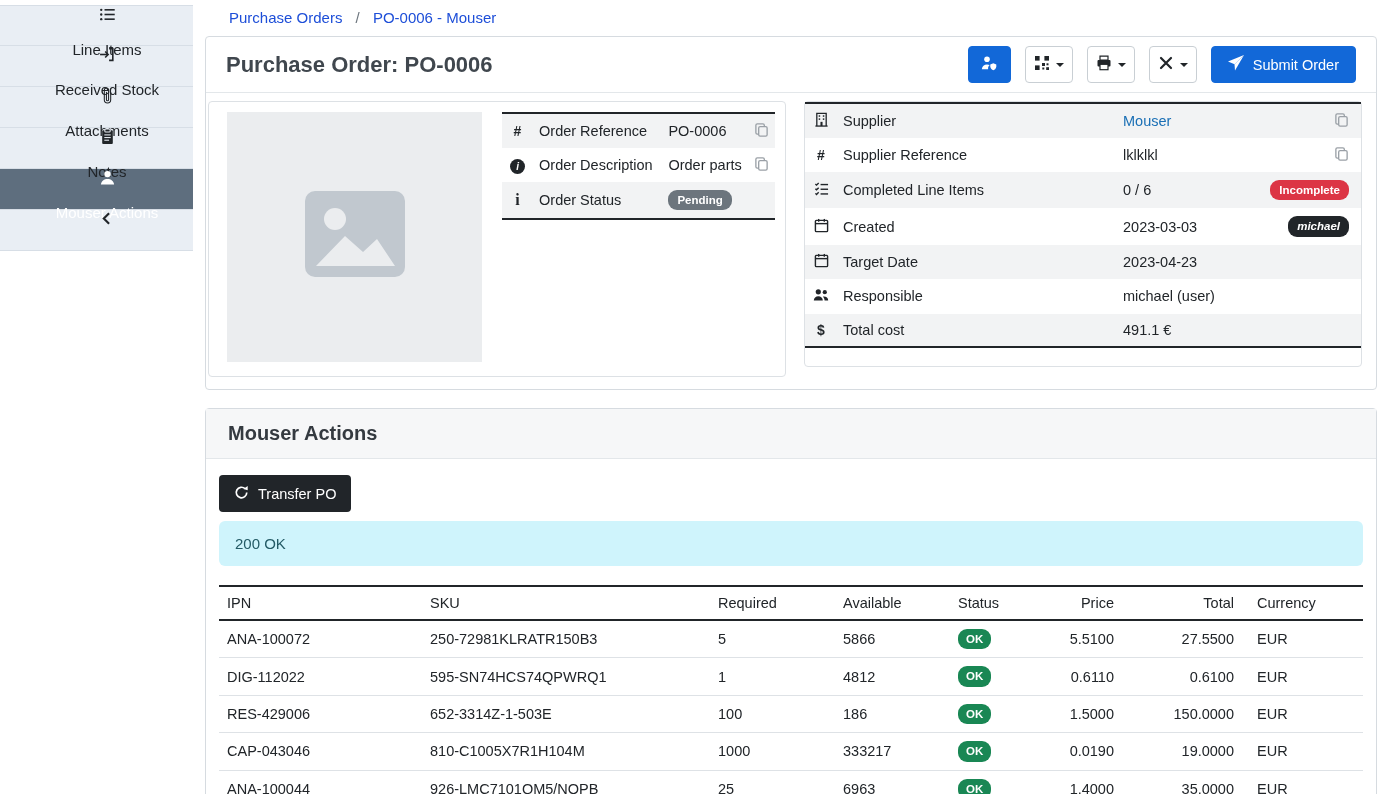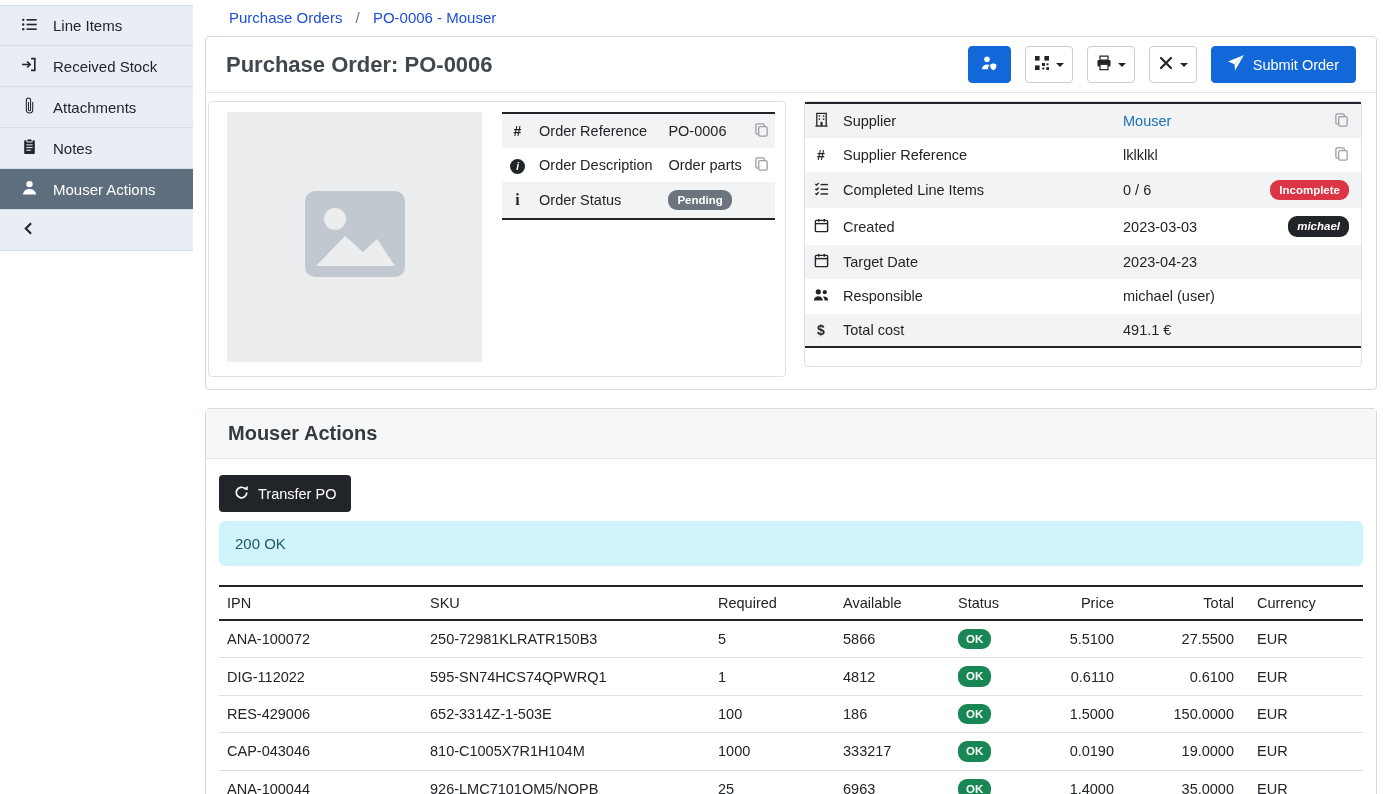--- a/index.html
+++ b/index.html
@@ -3,21 +3,21 @@
 <meta charset="utf-8">
 <style>
   * { box-sizing: border-box; margin: 0; padding: 0; }
   html,body { width:1383px; height:794px; overflow:hidden; background:#fff;
     font-family:"Liberation Sans", sans-serif; color:#212529; }
   .layout { display:flex; width:100%; height:100%; }
 
   
   .sidebar { width:193px; flex:none; padding-top:5px; }
   .side-item { height:41px; display:flex; align-items:center; gap:15px; padding-left:21px;
-    background:#e9eef4; border-bottom:1px solid #d7dee6; font-size:15px; cursor:pointer; color:#212529; }
+    background:#e9eef4; border-bottom:1px solid #d7dee6; font-size:15px; cursor:pointer; color:#212529;flex-direction:column; }
   .side-item:first-child { border-top:1px solid #d7dee6; }
   .side-item.active { background:#5e6e7e; color:#fff; }
   .side-item svg { width:17px; height:17px; flex:none; }
 
   
   .main { flex:1; padding:0 6px 0 12px; }
   .breadcrumb { padding:9px 8px 10px 24px; font-size:15px; }
   .breadcrumb a { color:#1d4ed8; text-decoration:none; cursor:pointer; }
   .breadcrumb .sep { color:#6c757d; margin:0 9px; }
 

